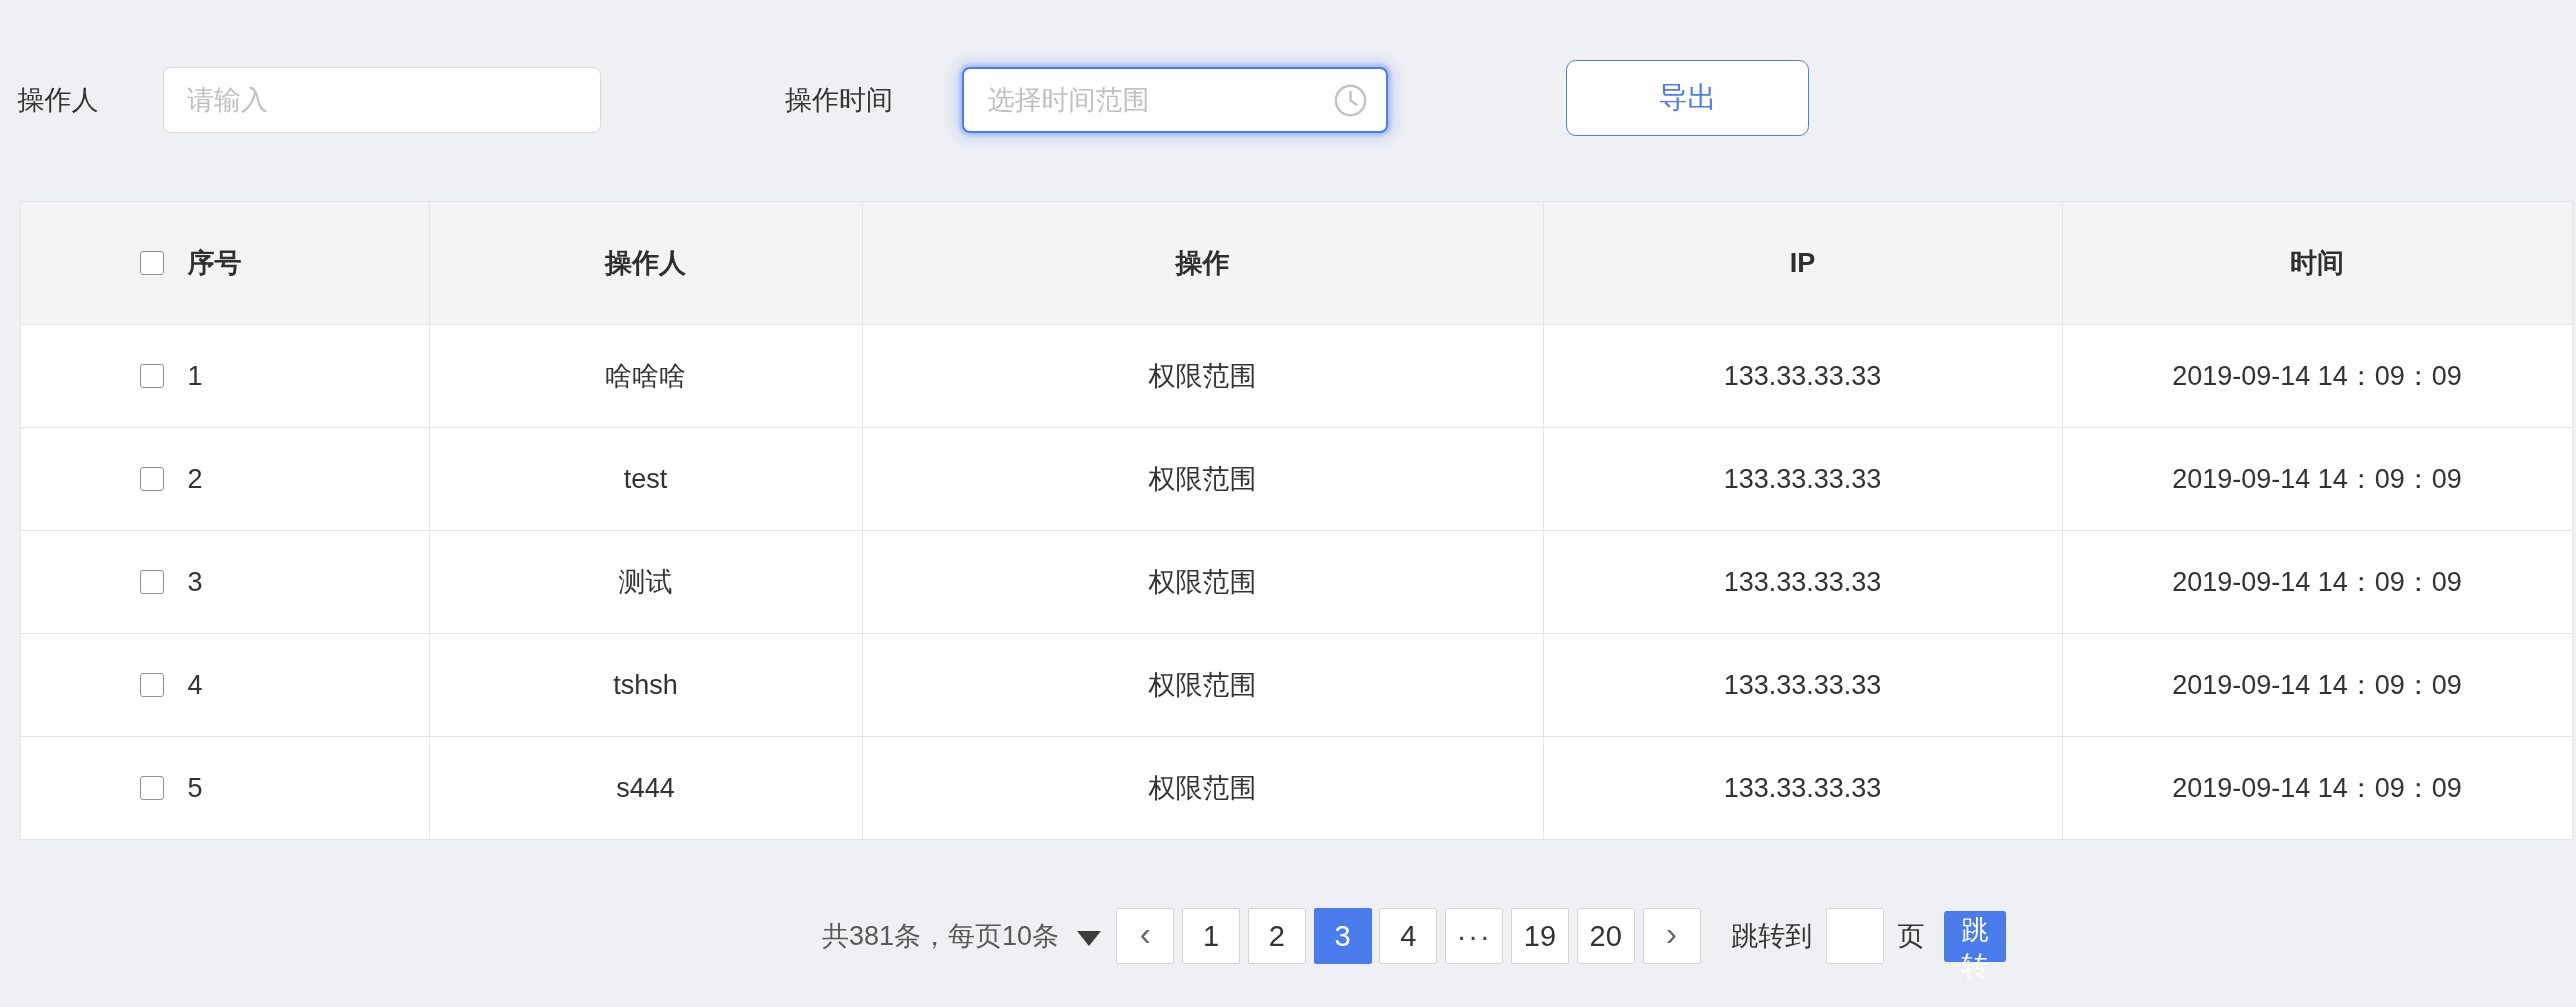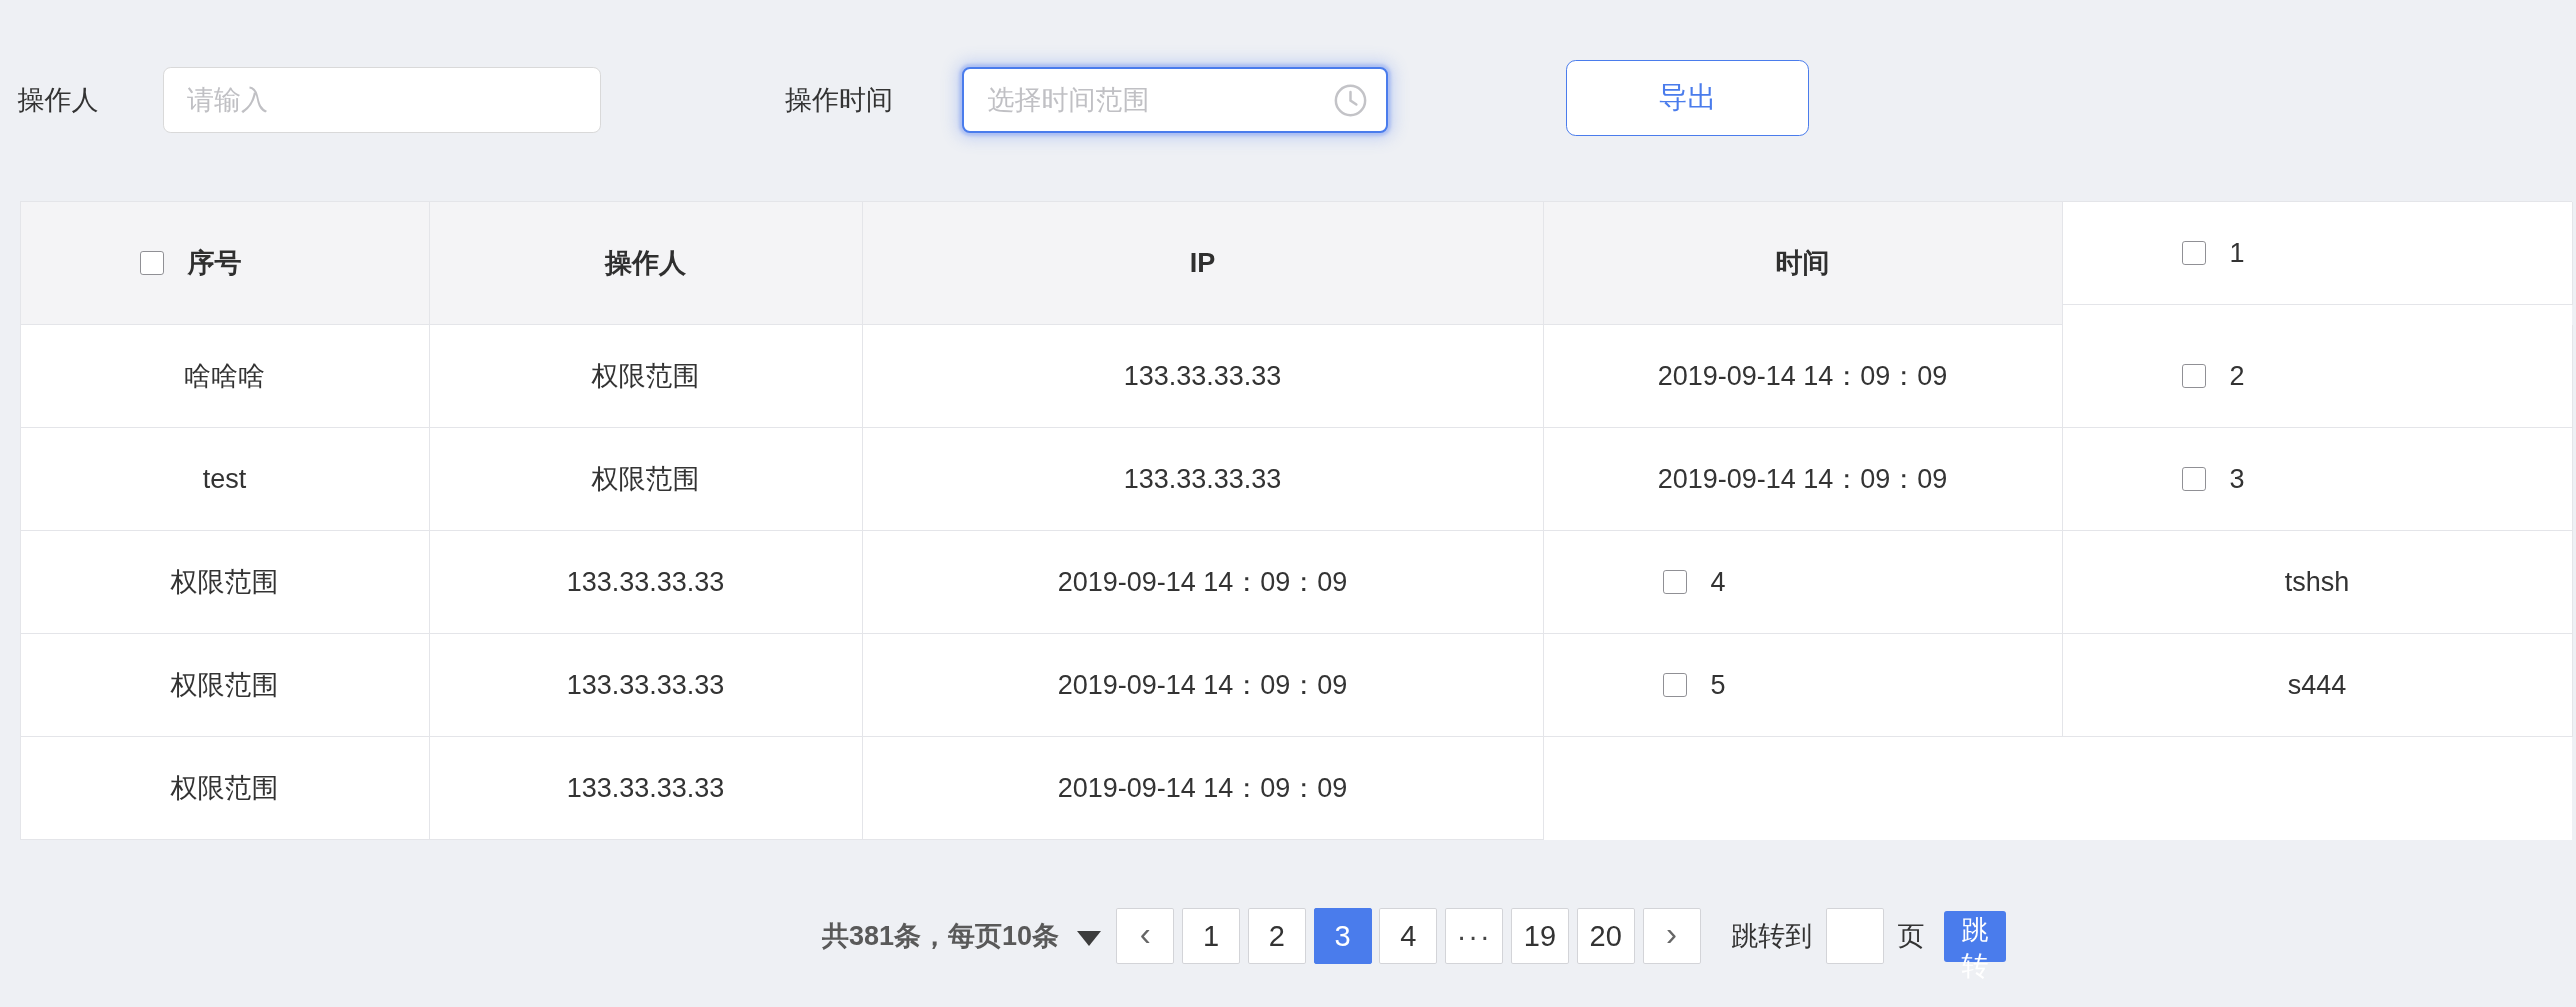--- a/index.html
+++ b/index.html
@@ -63,21 +63,21 @@
     width:24px;height:24px;box-sizing:border-box;flex:0 0 auto;
     border:1.9px solid #909095;border-radius:2.9px;background:#fff;cursor:pointer;
   }
 
   
   .pagination{
     position:absolute;top:908px;left:0;width:100%;height:56px;
     display:flex;align-items:center;justify-content:center;
     transform:translateX(126px);
   }
-  .summary{font-size:27px;color:#595959;white-space:nowrap;font-weight:bold;}
+  .summary{font-size:27px;color:#595959;white-space:nowrap;}
   .caret{
     width:0;height:0;margin:5.8px 15.6px 0 17.5px;
     border-left:12.6px solid transparent;border-right:12.6px solid transparent;
     border-top:15.6px solid #3c3c3c;
   }
   .pg{
     width:58px;height:56px;box-sizing:border-box;margin-right:7.8px;
     background:#fff;border:1.9px solid #d3d4d8;border-radius:1.9px;
     font-size:29px;color:#333;display:flex;align-items:center;justify-content:center;
     cursor:pointer;font-family:inherit;padding:0;
@@ -116,20 +116,21 @@
     <button class="export-btn">导出</button>
   </div>
 
   <div class="log-table">
 
     <div class="cell head first">
       <span class="checkbox"></span>
       <span>序号</span>
     </div>
     <div class="cell head">操作人</div>
+    <div class="cell head">操作</div>
     <div class="cell head">IP</div>
     <div class="cell head">时间</div>
 
     <div class="cell first">
       <span class="checkbox"></span>
       <span>1</span>
     </div>
     <div class="cell">啥啥啥</div>
     <div class="cell">权限范围</div>
     <div class="cell">133.33.33.33</div>
@@ -141,20 +142,21 @@
     </div>
     <div class="cell">test</div>
     <div class="cell">权限范围</div>
     <div class="cell">133.33.33.33</div>
     <div class="cell">2019-09-14 14：09：09</div>
 
     <div class="cell first">
       <span class="checkbox"></span>
       <span>3</span>
     </div>
+    <div class="cell">测试</div>
     <div class="cell">权限范围</div>
     <div class="cell">133.33.33.33</div>
     <div class="cell">2019-09-14 14：09：09</div>
 
     <div class="cell first">
       <span class="checkbox"></span>
       <span>4</span>
     </div>
     <div class="cell">tshsh</div>
     <div class="cell">权限范围</div>

